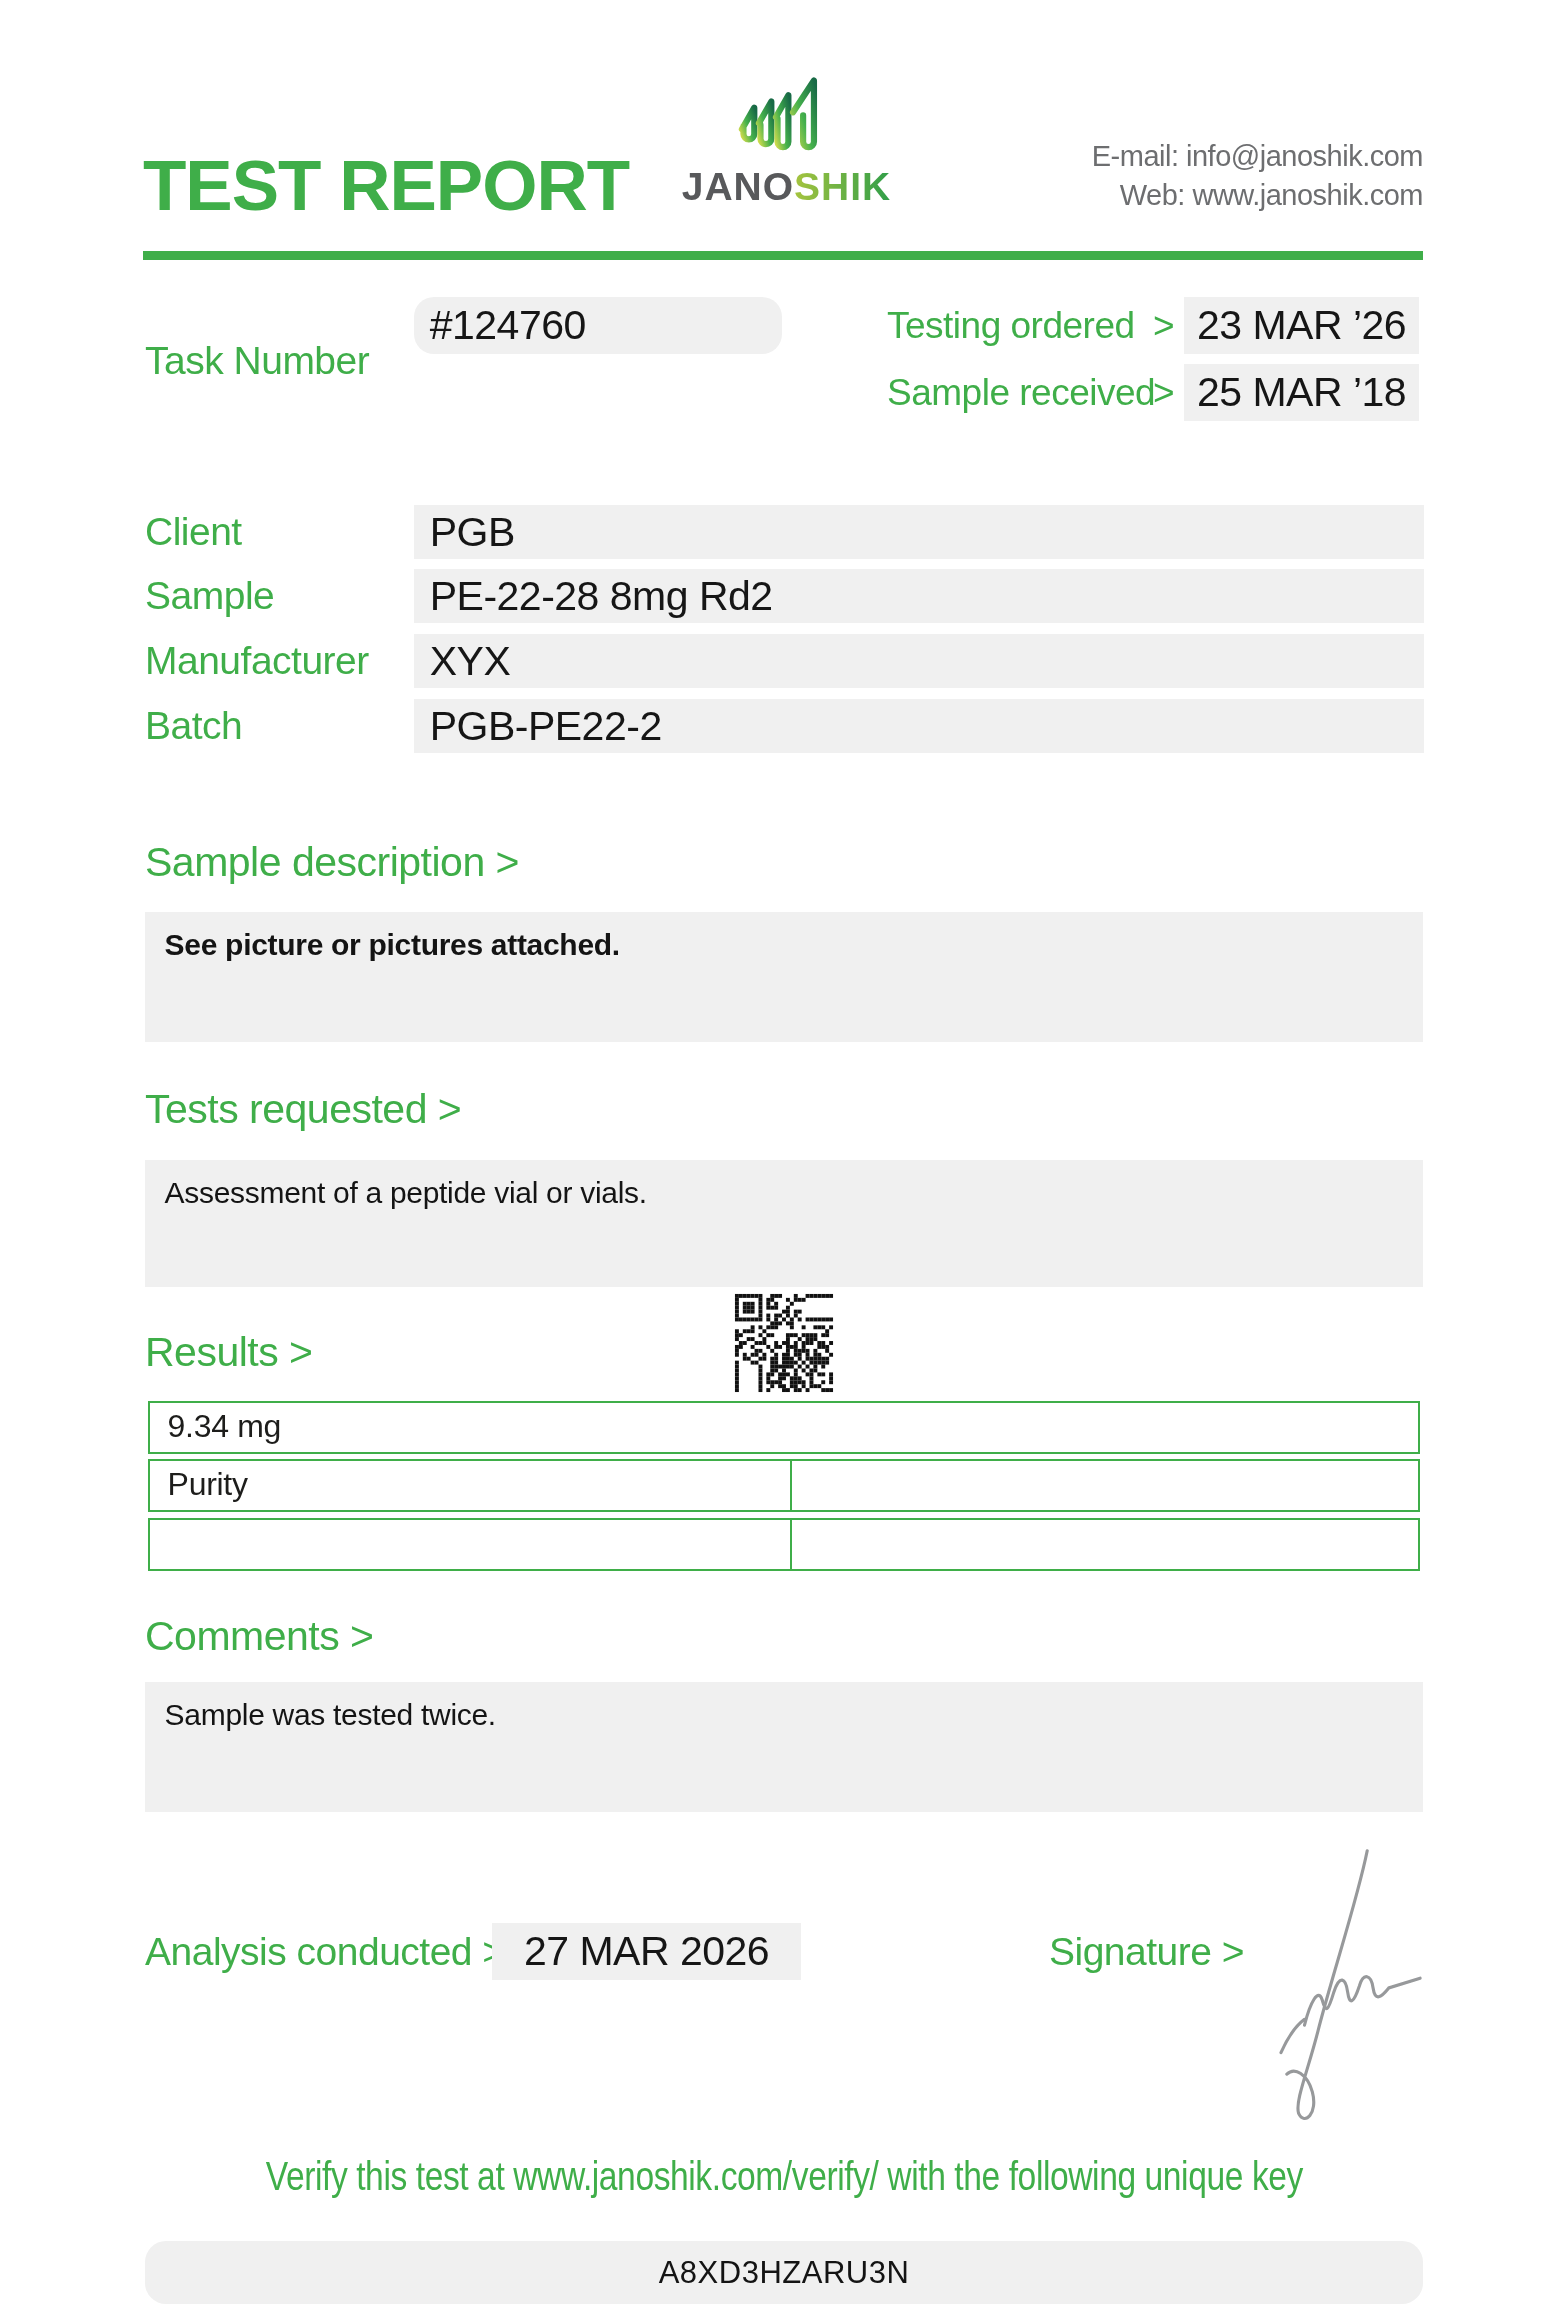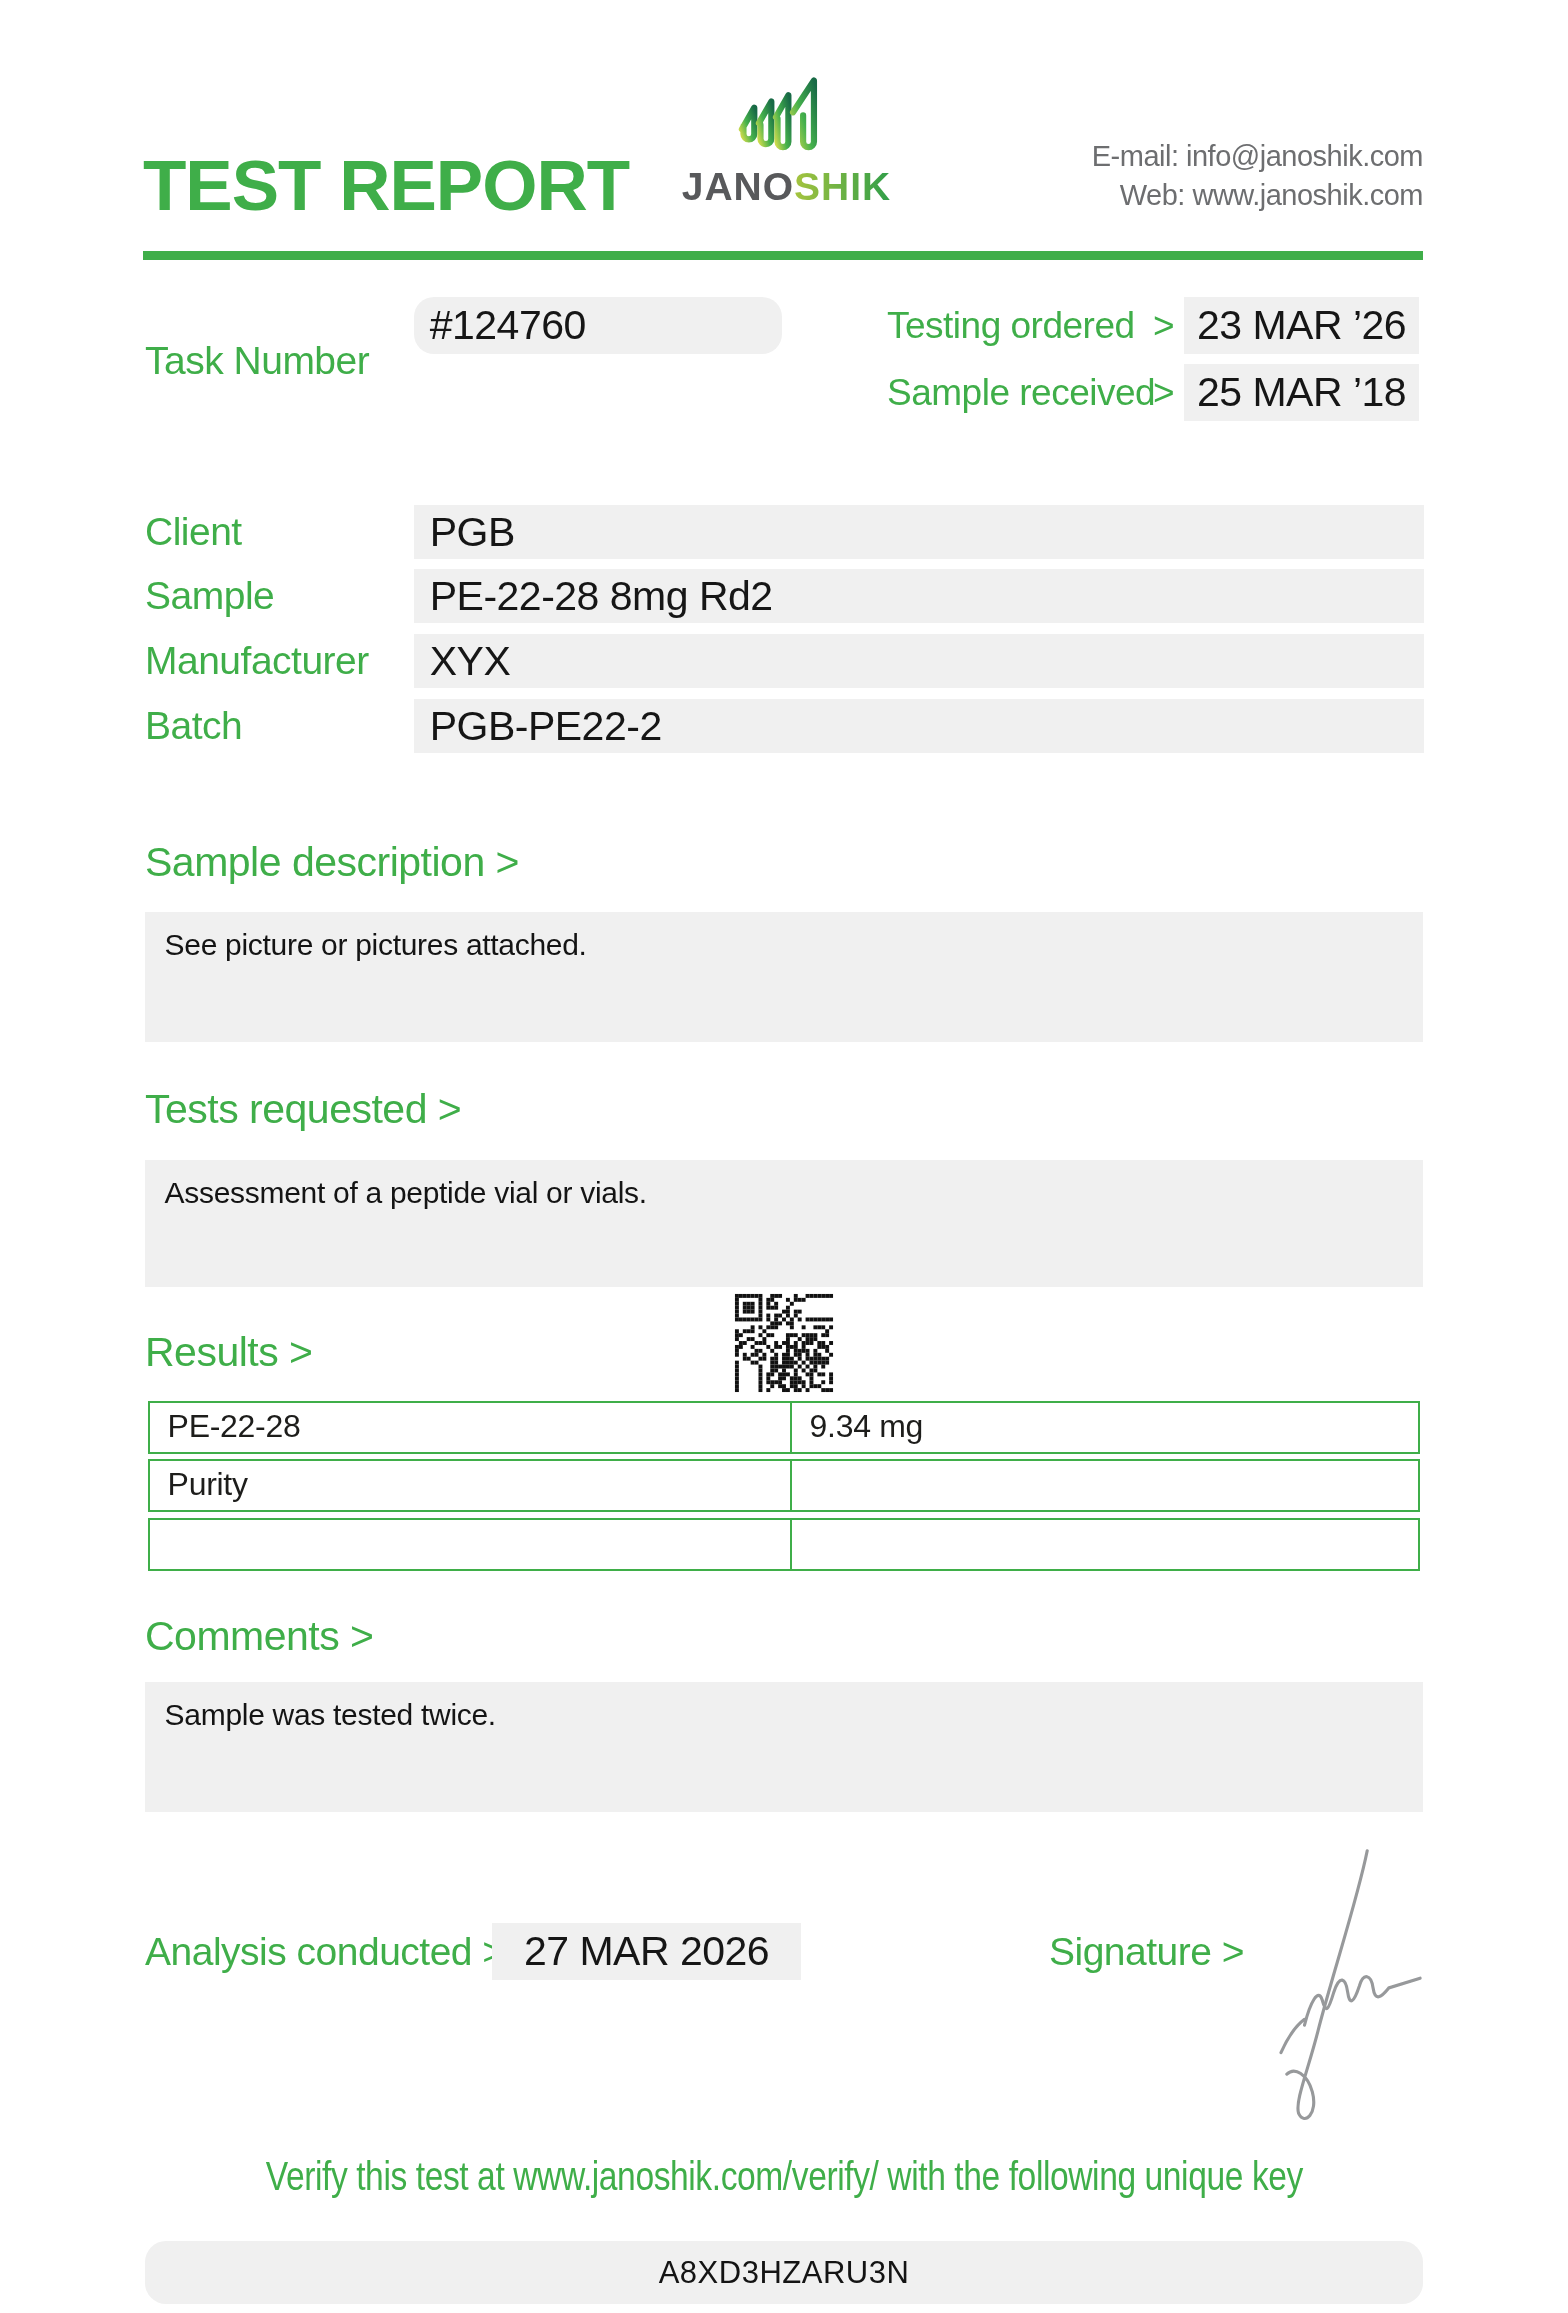--- a/index.html
+++ b/index.html
@@ -111,21 +111,21 @@
 <div class="abs field-label info-label" style="top:569px">Sample</div>
 <div class="abs gray-box value-text info-box" style="top:569px">PE-22-28 8mg Rd2</div>
 
 <div class="abs field-label info-label" style="top:634px">Manufacturer</div>
 <div class="abs gray-box value-text info-box" style="top:634px">XYX</div>
 
 <div class="abs field-label info-label" style="top:699px">Batch</div>
 <div class="abs gray-box value-text info-box" style="top:699px">PGB-PE22-2</div>
 
 <div class="abs section-heading" style="top:839px">Sample description &gt;</div>
-<div class="abs gray-box section-box" style="top:912px; height:130px;">See picture or pictures attached.</div>
+<div class="abs gray-box section-box" style="top:912px; height:130px;font-weight:bold;">See picture or pictures attached.</div>
 
 <div class="abs section-heading" style="top:1086px">Tests requested &gt;</div>
 <div class="abs gray-box section-box" style="top:1160px; height:127px;">Assessment of a peptide vial or vials.</div>
 
 <svg class="abs qr" id="qr" viewBox="0 0 104 104">
     <rect x="2" y="2" width="4" height="4" fill="#111"></rect>
     <rect x="6" y="2" width="4" height="4" fill="#111"></rect>
     <rect x="10" y="2" width="4" height="4" fill="#111"></rect>
     <rect x="14" y="2" width="4" height="4" fill="#111"></rect>
     <rect x="18" y="2" width="4" height="4" fill="#111"></rect>
@@ -407,21 +407,20 @@
     <rect x="62" y="98" width="4" height="4" fill="#111"></rect>
     <rect x="66" y="98" width="4" height="4" fill="#111"></rect>
     <rect x="74" y="98" width="4" height="4" fill="#111"></rect>
     <rect x="90" y="98" width="4" height="4" fill="#111"></rect>
     <rect x="94" y="98" width="4" height="4" fill="#111"></rect>
     <rect x="98" y="98" width="4" height="4" fill="#111"></rect>
   </svg>
 <div class="abs section-heading" style="top:1329px">Results &gt;</div>
 
 <div class="abs result-row" style="top:1401px">
-  <div class="cell-name">PE-22-28</div>
   <div class="cell-value">9.34 mg</div>
 </div>
 <div class="abs result-row" style="top:1459px">
   <div class="cell-name">Purity</div>
 </div>
 <div class="abs result-row" style="top:1518px">
   <div class="cell-name"></div>
   <div class="cell-value"></div>
 </div>
 

